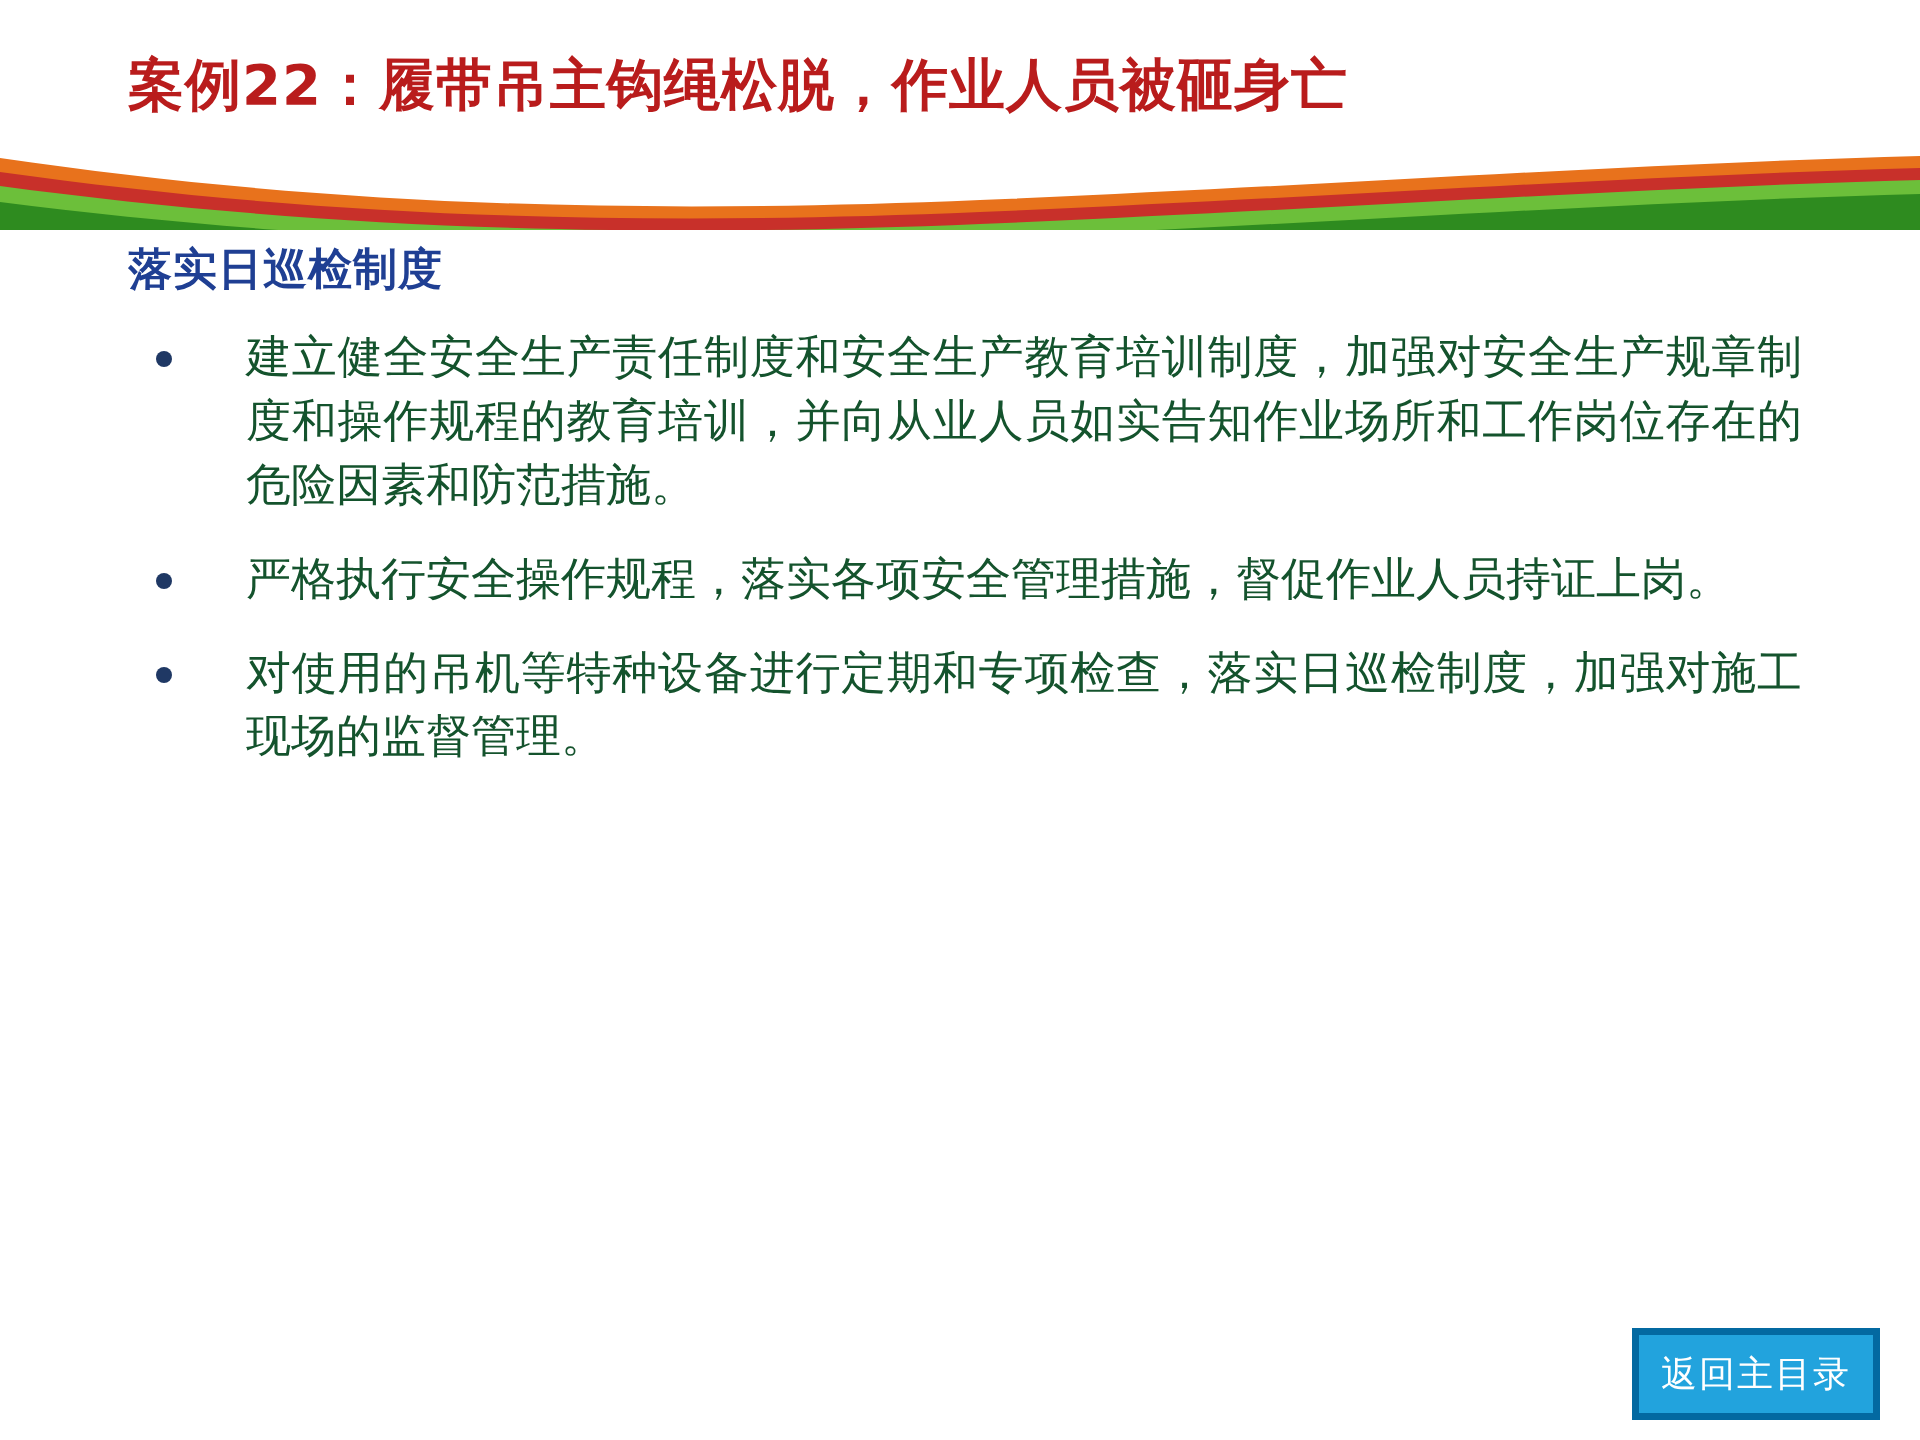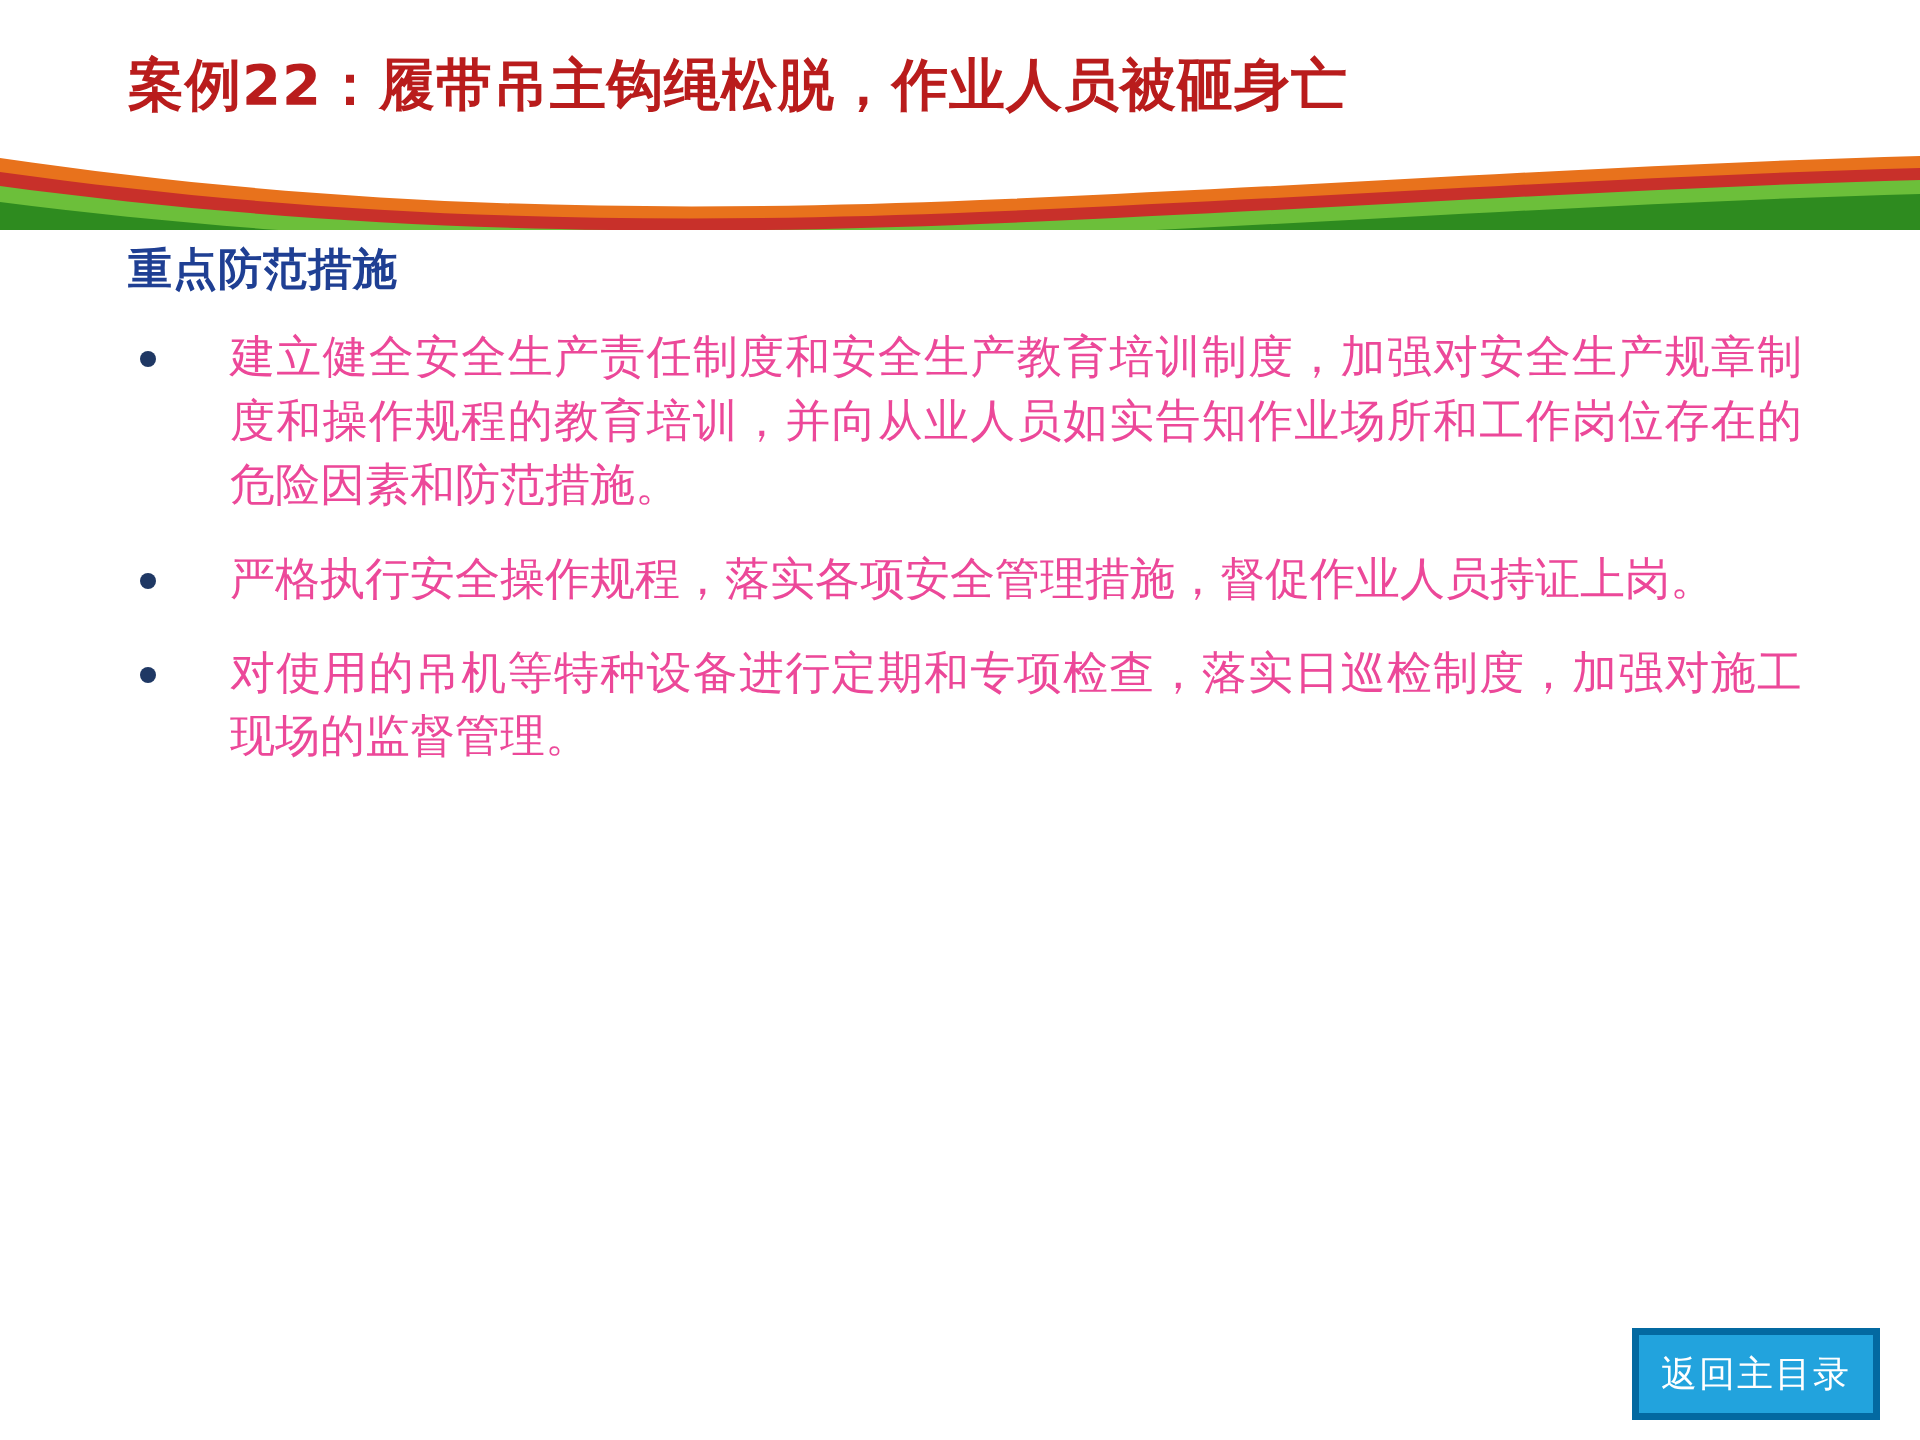--- a/index.html
+++ b/index.html
@@ -62,27 +62,27 @@
     color: #1f3f93;
     letter-spacing: 1px;
   }
   ul.bullets {
     list-style: none;
     margin: 26px 0 0 0;
     padding: 0;
   }
   ul.bullets li {
     position: relative;
-    margin: 0 0 30px 0;
+    margin: 0 0 30px 16px;
     padding-left: 230px;
     padding-right: 118px;
     font-family: "DejaVu Serif", "Liberation Serif", serif;
     font-size: 45px;
     line-height: 1.42;
-    color: #ec4899;
+    color: #14532d;
     text-align: justify;
     text-justify: inter-ideograph;
   }
   ul.bullets li .bullet-dot {
     position: absolute;
     left: 140px;
     top: 26px;
     width: 16px;
     height: 16px;
     border-radius: 50%;
@@ -119,21 +119,21 @@
   <div class="wave-band">
     <svg width="1920" height="80" viewBox="0 0 1920 80" xmlns="http://www.w3.org/2000/svg">
       <path d="M0,8 C300,52 600,66 980,50 C1340,35 1620,14 1920,6 L1920,30 C1620,38 1340,58 980,74 C600,90 300,76 0,34 Z" fill="#e8721c"></path>
       <path d="M0,22 C300,64 600,78 980,62 C1340,47 1620,26 1920,18 L1920,40 C1620,48 1340,68 980,84 C600,100 300,88 0,48 Z" fill="#c8302a"></path>
       <path d="M0,36 C300,76 600,90 980,74 C1340,59 1620,38 1920,30 L1920,56 C1620,64 1340,84 980,100 C600,116 300,104 0,64 Z" fill="#6cbf3a"></path>
       <path d="M0,52 C300,90 600,104 980,88 C1340,73 1620,52 1920,44 L1920,80 L0,80 Z" fill="#2e8b1f"></path>
     </svg>
   </div>
 
   <div class="body-area">
-    <div class="section-heading">重点防范措施</div>
+    <div class="section-heading">落实日巡检制度</div>
 
     <ul class="bullets">
       <li>
         <span class="bullet-dot"></span>
         <span>建立健全安全生产责任制度和安全生产教育培训制度，加强对安全生产规章制度和操作规程的教育培训，并向从业人员如实告知作业场所和工作岗位存在的危险因素和防范措施。</span>
       </li>
       <li>
         <span class="bullet-dot"></span>
         <span>严格执行安全操作规程，落实各项安全管理措施，督促作业人员持证上岗。</span>
       </li>

